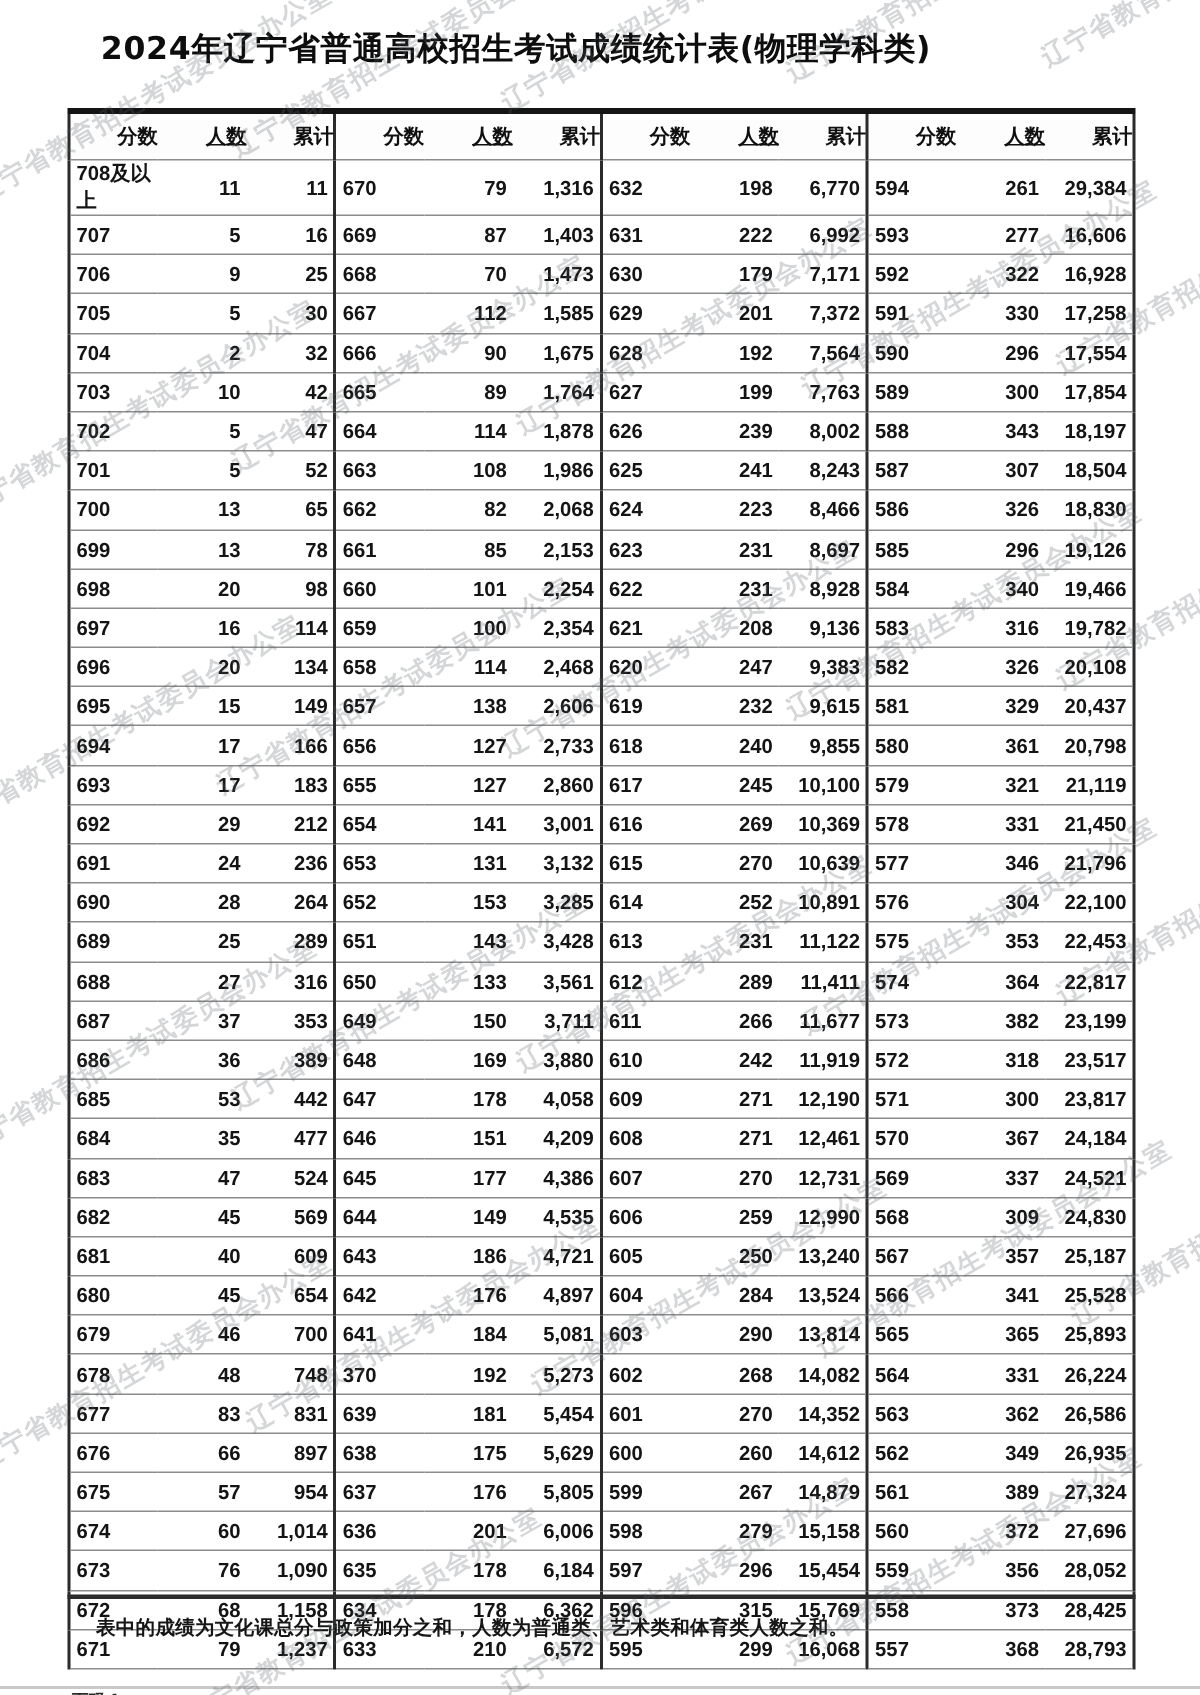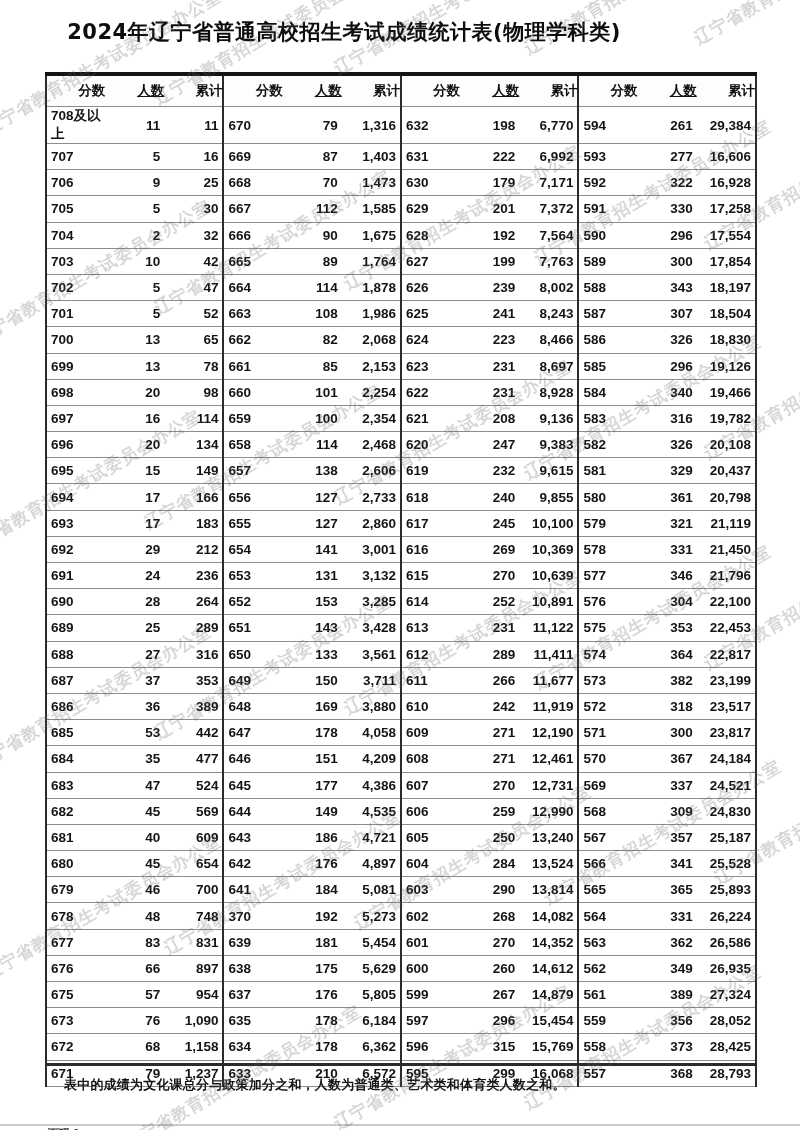--- a/index.html
+++ b/index.html
@@ -648,20 +648,34 @@
             <td class="c-cum grp-end">954</td>
             <td class="c-score grp-start">637</td>
             <td class="c-count">176</td>
             <td class="c-cum grp-end">5,805</td>
             <td class="c-score grp-start">599</td>
             <td class="c-count">267</td>
             <td class="c-cum grp-end">14,879</td>
             <td class="c-score grp-start">561</td>
             <td class="c-count">389</td>
             <td class="c-cum grp-end">27,324</td>
+          </tr>
+          <tr class="data-row">
+            <td class="c-score grp-start">674</td>
+            <td class="c-count">60</td>
+            <td class="c-cum grp-end">1,014</td>
+            <td class="c-score grp-start">636</td>
+            <td class="c-count">201</td>
+            <td class="c-cum grp-end">6,006</td>
+            <td class="c-score grp-start">598</td>
+            <td class="c-count">279</td>
+            <td class="c-cum grp-end">15,158</td>
+            <td class="c-score grp-start">560</td>
+            <td class="c-count">372</td>
+            <td class="c-cum grp-end">27,696</td>
           </tr>
           <tr class="data-row">
             <td class="c-score grp-start">673</td>
             <td class="c-count">76</td>
             <td class="c-cum grp-end">1,090</td>
             <td class="c-score grp-start">635</td>
             <td class="c-count">178</td>
             <td class="c-cum grp-end">6,184</td>
             <td class="c-score grp-start">597</td>
             <td class="c-count">296</td>

